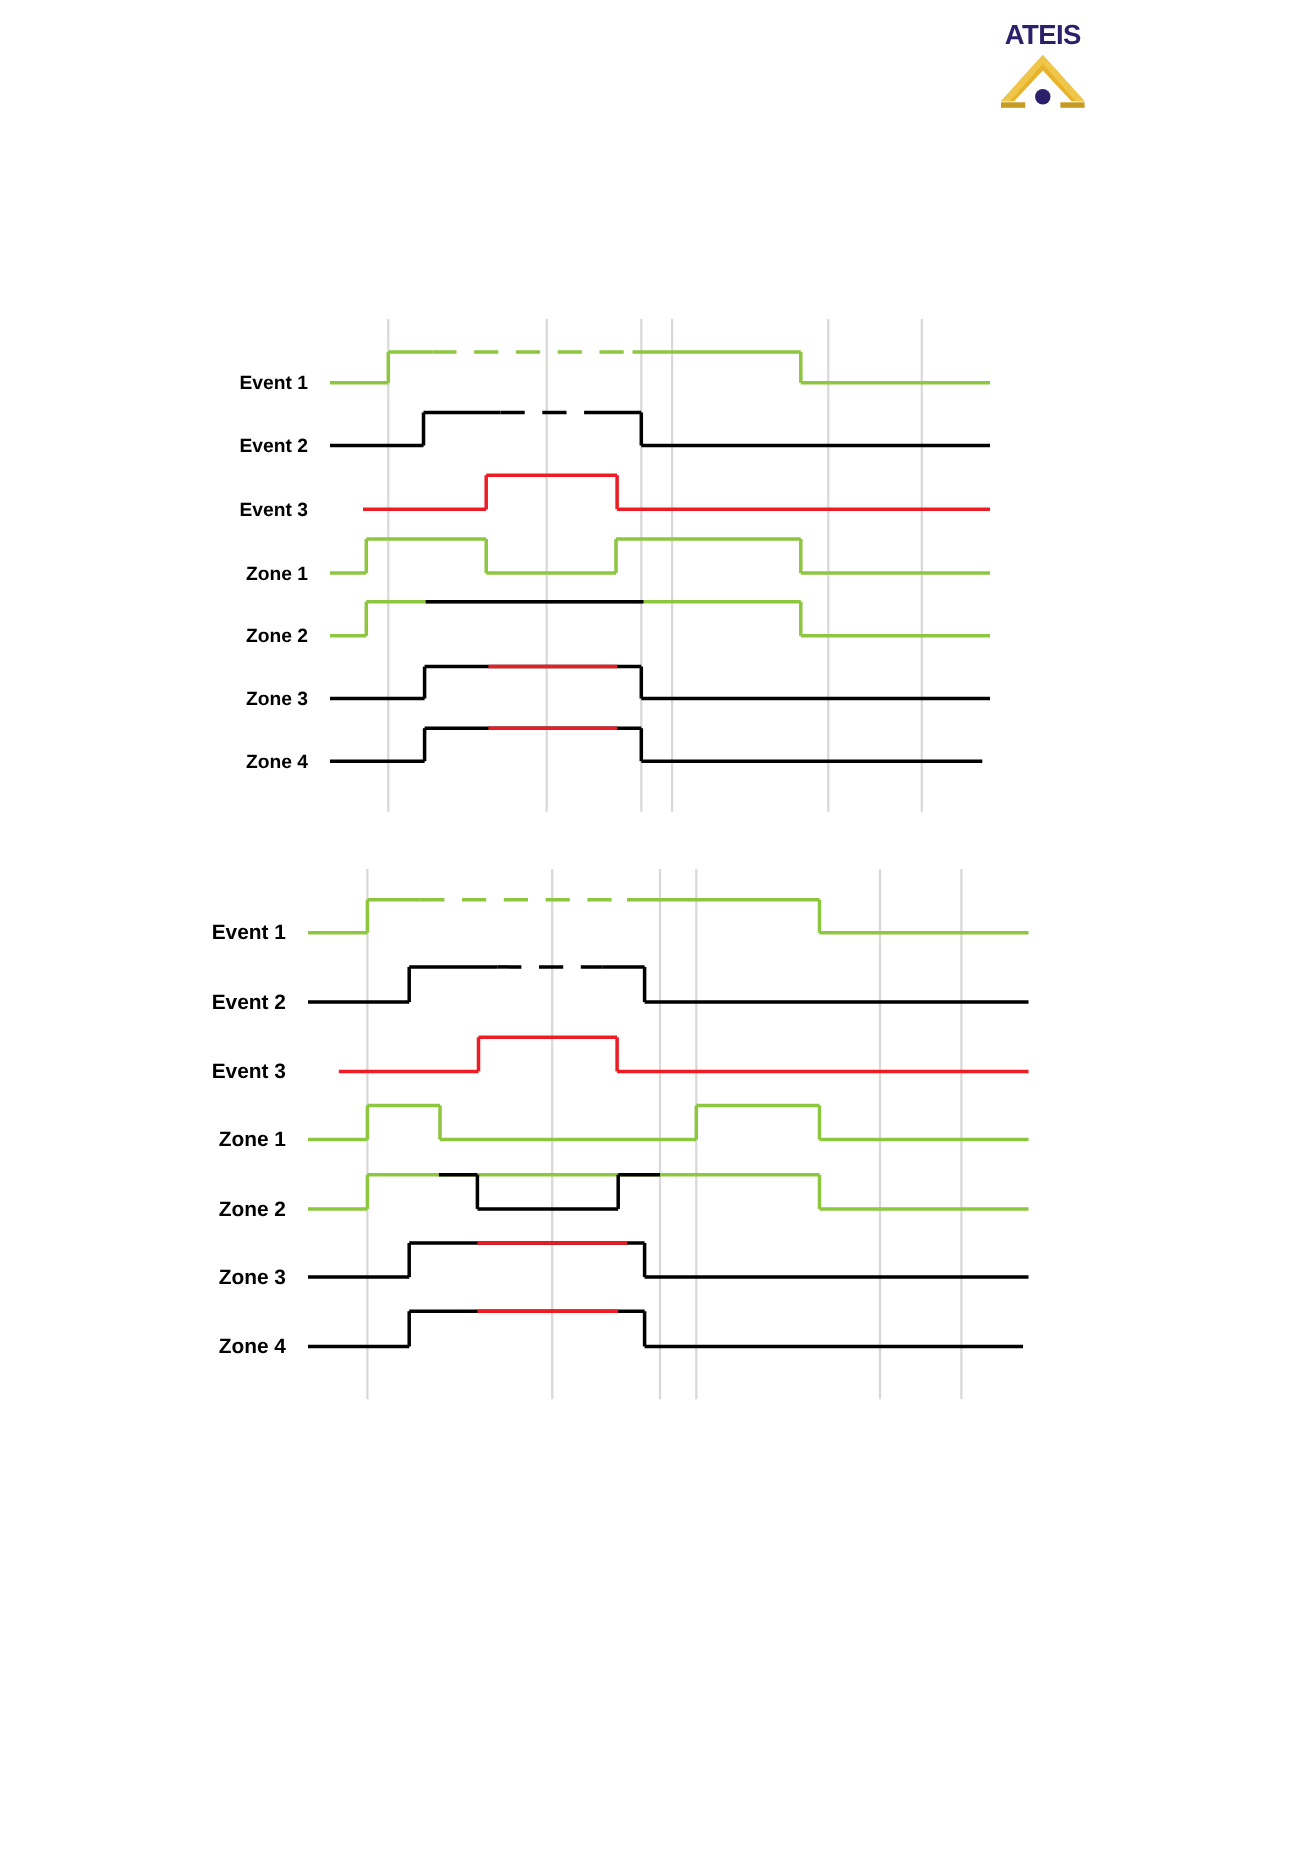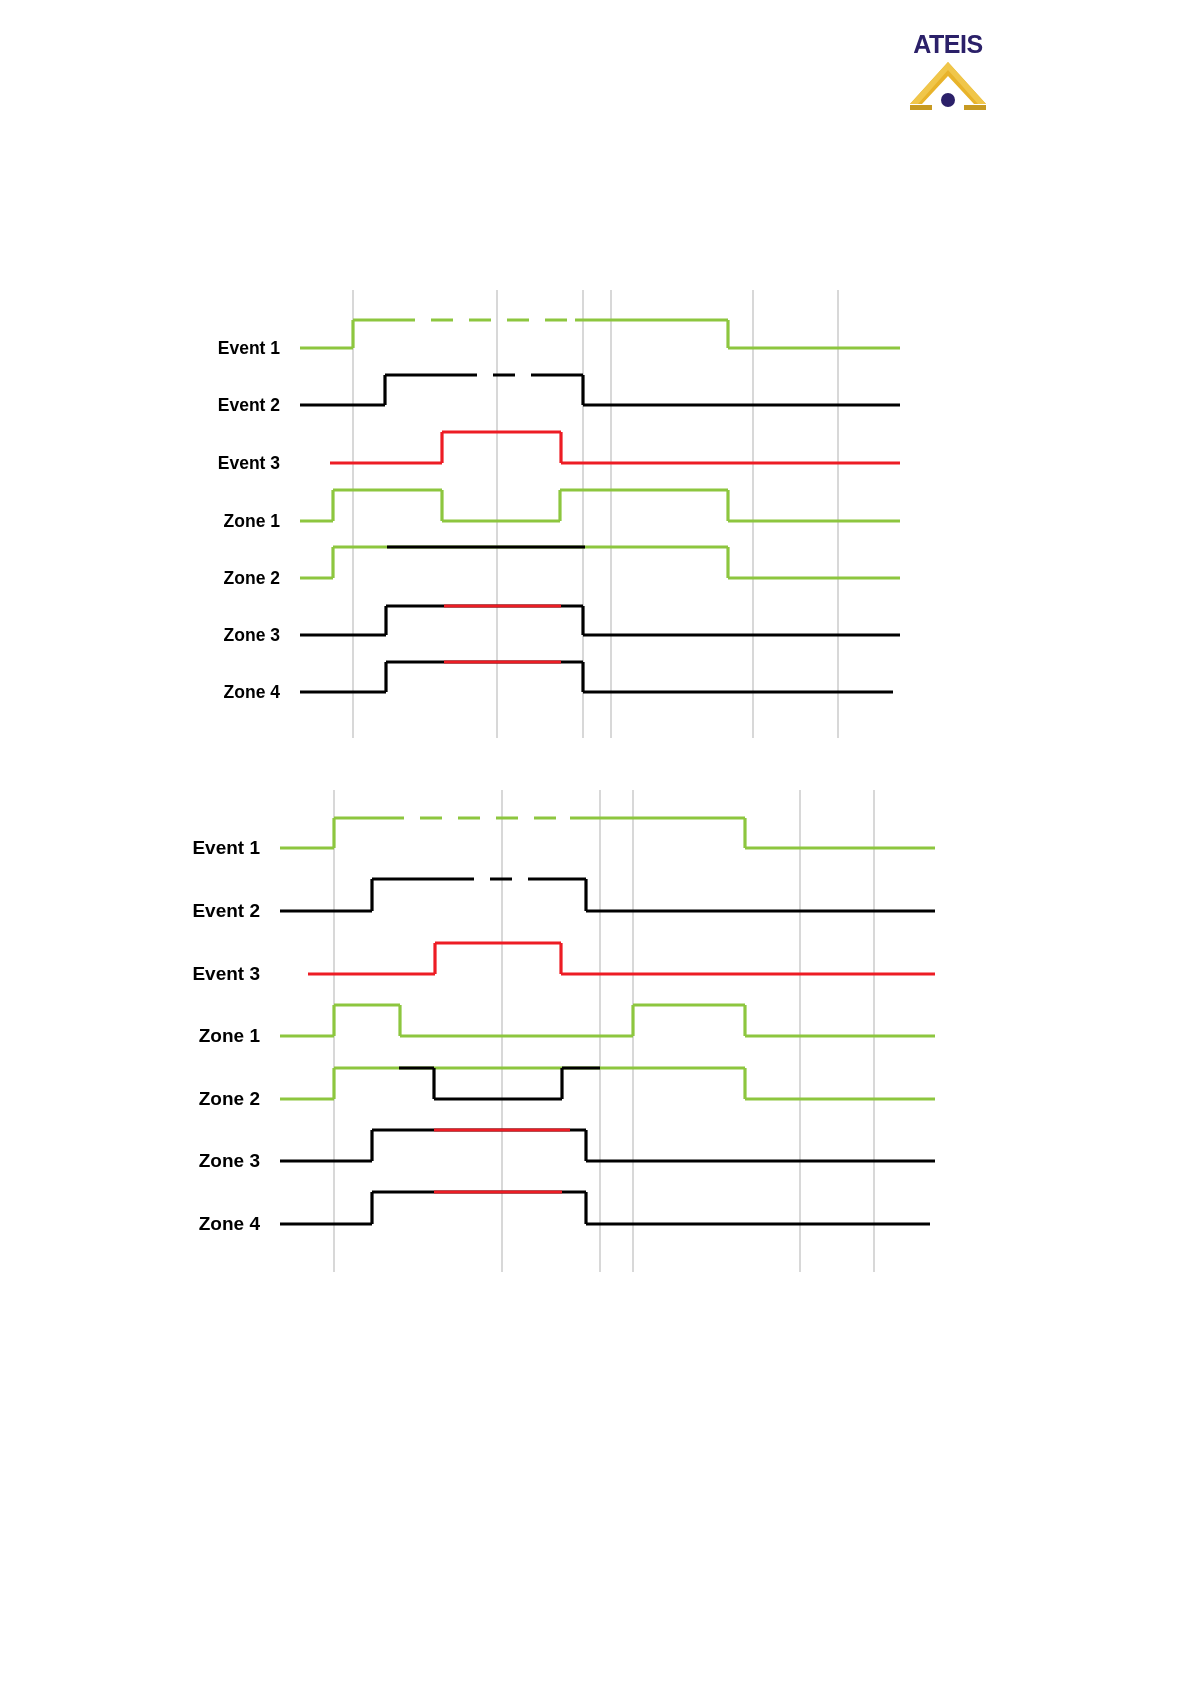--- a/index.html
+++ b/index.html
@@ -5,21 +5,21 @@
   html,body{margin:0;padding:0;}
   body{
     width:1190px;height:1684px;
     background:#ffffff;
     font-family:"Liberation Sans", sans-serif;
     position:relative;
     overflow:hidden;
   }
   
   #logo{
-    position:absolute; top:32px; left:898px; width:100px; height:80px;
+    position:absolute; top:20px; left:898px; width:100px; height:80px;
   }
   #logo .wordmark{
     font-family:"Liberation Sans", sans-serif;
     font-weight:bold; font-size:25px; letter-spacing:-0.5px;
     color:#2b2069; line-height:1; text-align:center;
     position:absolute; top:0; left:0; width:100px;
   }
   #logo .mark{position:absolute; top:28px; left:10px;}
   
   .diagram{position:absolute; left:0; top:0;}

